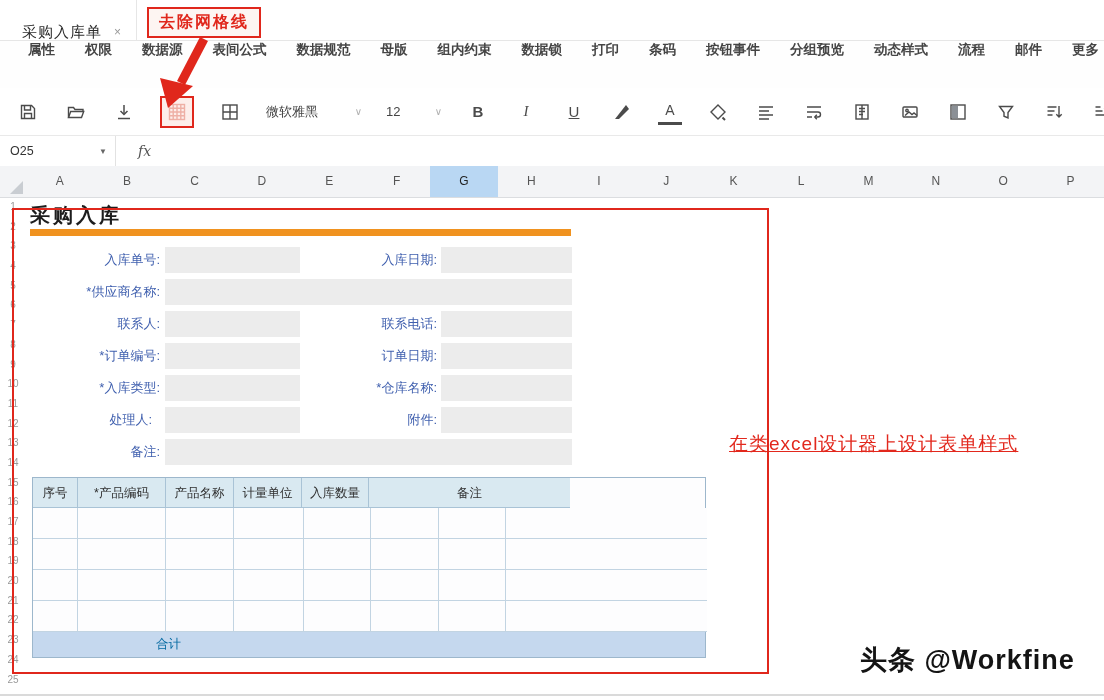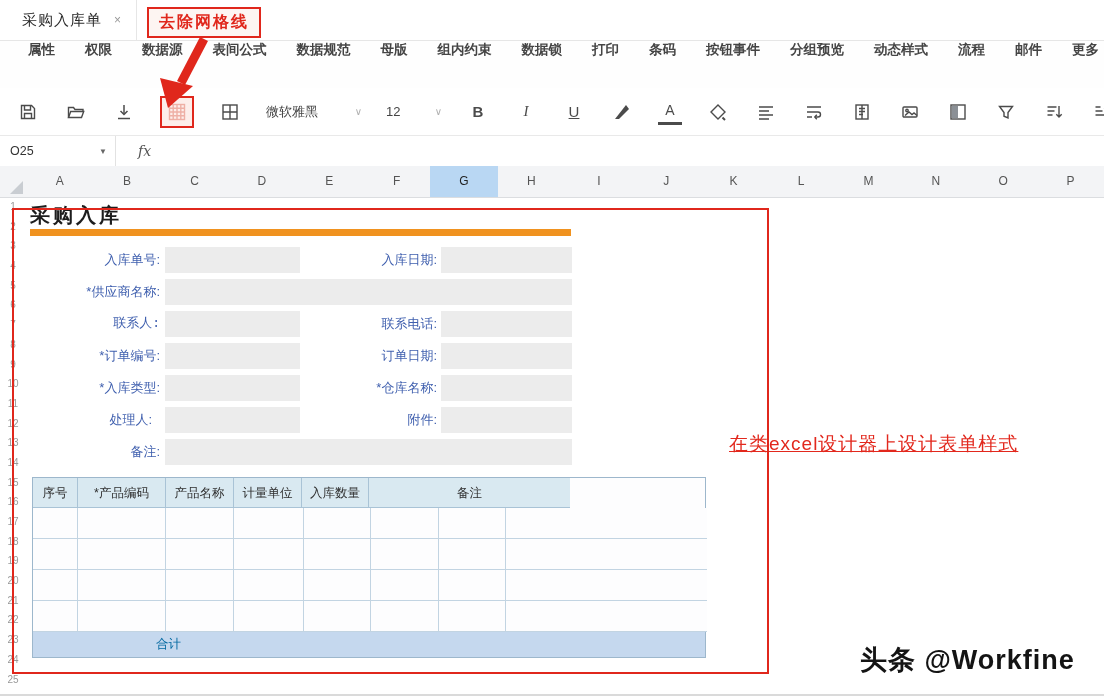--- a/index.html
+++ b/index.html
@@ -2,21 +2,21 @@
 <html><head>
 <meta charset="utf-8">
 <style>
   html,body{margin:0;padding:0;background:#fff;}
   #app{
     position:relative;width:1104px;height:700px;overflow:hidden;background:#fff;
     font-family:"Liberation Sans","DejaVu Sans",sans-serif;color:#333;
   }
   
   .tabbar{position:absolute;left:0;top:0;width:1104px;height:40px;background:#fff;border-bottom:1px solid #e6e6e6;}
-  .tab{display:inline-flex;align-items:center;height:40px;padding:0 14px 0 22px;border-right:1px solid #e6e6e6;
+  .tab{display:inline-flex;align-items:center;height:40px;padding:12px 14px 0 22px;border-right:1px solid #e6e6e6;
        font-size:15px;color:#2b2b2b;letter-spacing:1px;}
   .tab .x{margin-left:12px;color:#999;font-size:12px;}
   
   .callout{position:absolute;left:147px;top:7px;z-index:50;padding:3px 10px;border:2px solid #e0271c;
            background:rgba(253,244,241,.95);color:#e0271c;font-size:16px;font-weight:bold;letter-spacing:2px;}
   
   .menubar{position:absolute;left:0;top:41px;width:1104px;height:47px;display:flex;align-items:flex-start;
            gap:30px;padding-left:28px;box-sizing:border-box;background:#fefefe;font-weight:bold;}
   .menu-item{font-size:13.5px;color:#454545;white-space:nowrap;cursor:default;}
   
@@ -270,21 +270,21 @@
 
   <div class="ftitle">采购入库</div>
   <div class="accbar" style="background: rgb(240, 146, 31);"></div>
   <div>
       <div class="flabel" style="top: 247px; left: 20px; width: 140px;">入库单号:</div>
       <div class="finput" style="top: 247px; left: 165px; width: 135px;"></div>
       <div class="flabel" style="top: 247px; left: 330px; width: 107px;">入库日期:</div>
       <div class="finput" style="top: 247px; left: 441px; width: 131px;"></div>
       <div class="flabel" style="top: 279px; left: 20px; width: 140px;">*供应商名称:</div>
       <div class="finput" style="top: 279px; left: 165px; width: 407px;"></div>
-      <div class="flabel" style="top: 311px; left: 20px; width: 140px; font-family: Liberation Mono, monospace;">联系人:</div>
+      <div class="flabel" style="top: 311px; left: 20px; width: 140px;">联系人:</div>
       <div class="finput" style="top: 311px; left: 165px; width: 135px;"></div>
       <div class="flabel" style="top: 311px; left: 330px; width: 107px;">联系电话:</div>
       <div class="finput" style="top: 311px; left: 441px; width: 131px;"></div>
       <div class="flabel" style="top: 343px; left: 20px; width: 140px;">*订单编号:</div>
       <div class="finput" style="top: 343px; left: 165px; width: 135px;"></div>
       <div class="flabel" style="top: 343px; left: 330px; width: 107px;">订单日期:</div>
       <div class="finput" style="top: 343px; left: 441px; width: 131px;"></div>
       <div class="flabel" style="top: 375px; left: 20px; width: 140px;">*入库类型:</div>
       <div class="finput" style="top: 375px; left: 165px; width: 135px;"></div>
       <div class="flabel" style="top: 375px; left: 330px; width: 107px;">*仓库名称:</div>

